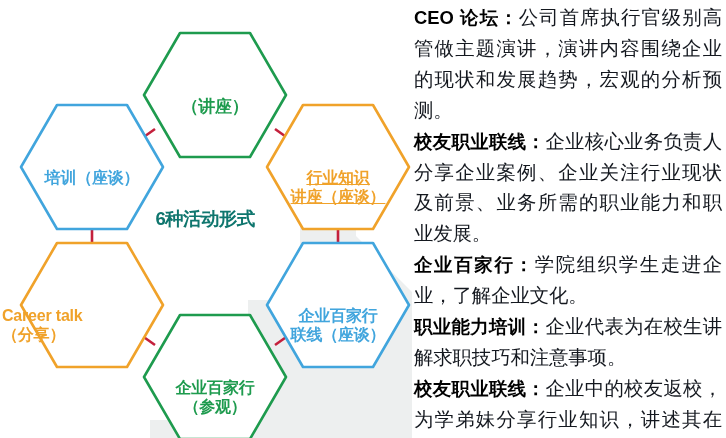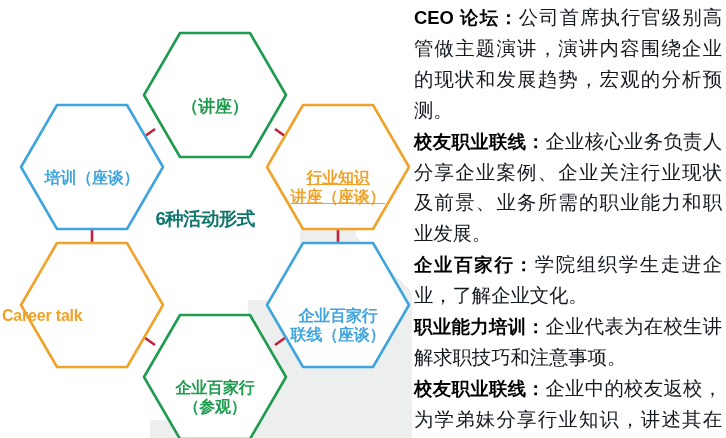--- a/index.html
+++ b/index.html
@@ -123,20 +123,21 @@
         </div>
         <div class="hex-label" style="color: rgb(240, 162, 42); font-size: 16px; left: 0px; width: 412px; top: 169px; transform: translateY(-50%);">
           <div style="position: absolute; left: 248px; width: 180px; text-align: center; text-decoration: underline;">
             <span class="l1">行业知识</span>
             <span class="l2">讲座（座谈）</span>
           </div>
         </div>
         <div class="hex-label" style="color: rgb(240, 162, 42); font-size: 16px; left: 0px; width: 412px; top: 307px; transform: translateY(-50%);">
           <div style="position: absolute; left: 2px; width: 180px; text-align: left;">
             <span class="l1">Career talk</span>
+            <span class="l2">（分享）</span>
           </div>
         </div>
         <div class="hex-label" style="color: rgb(65, 165, 221); font-size: 16px; left: 0px; width: 412px; top: 307px; transform: translateY(-50%);">
           <div style="position: absolute; left: 248px; width: 180px; text-align: center;">
             <span class="l1">企业百家行</span>
             <span class="l2">联线（座谈）</span>
           </div>
         </div>
         <div class="hex-label" style="color: rgb(30, 155, 78); font-size: 16px; left: 0px; width: 412px; top: 379px; transform: translateY(-50%);">
           <div style="position: absolute; left: 125px; width: 180px; text-align: center;">

